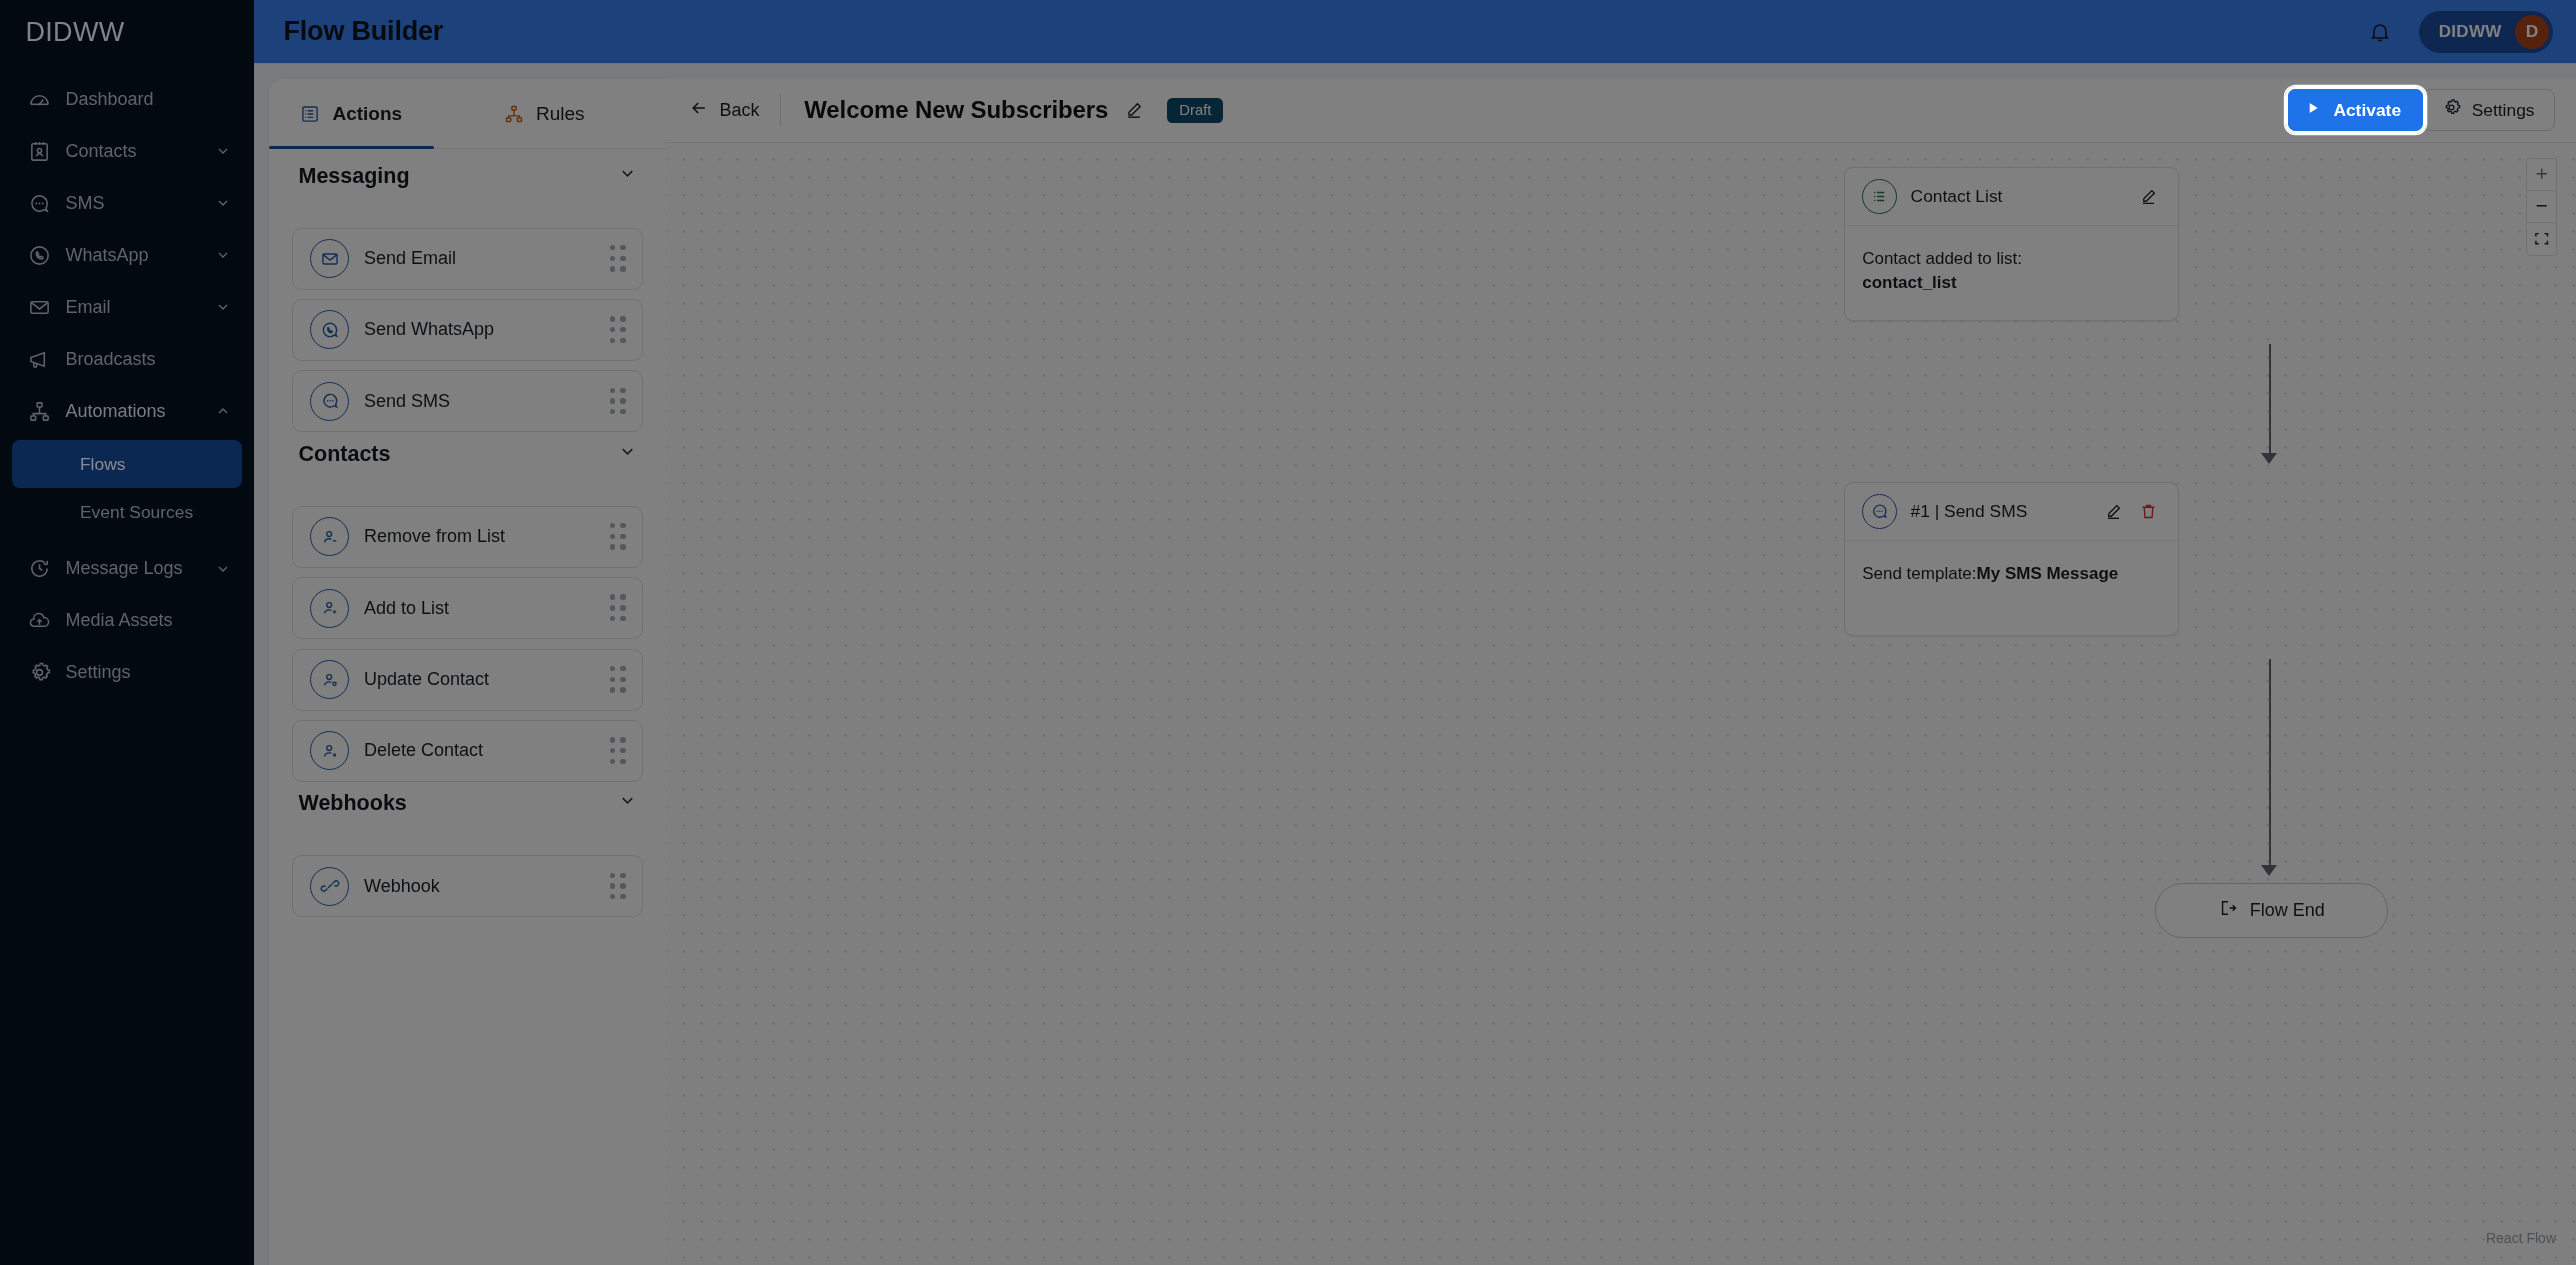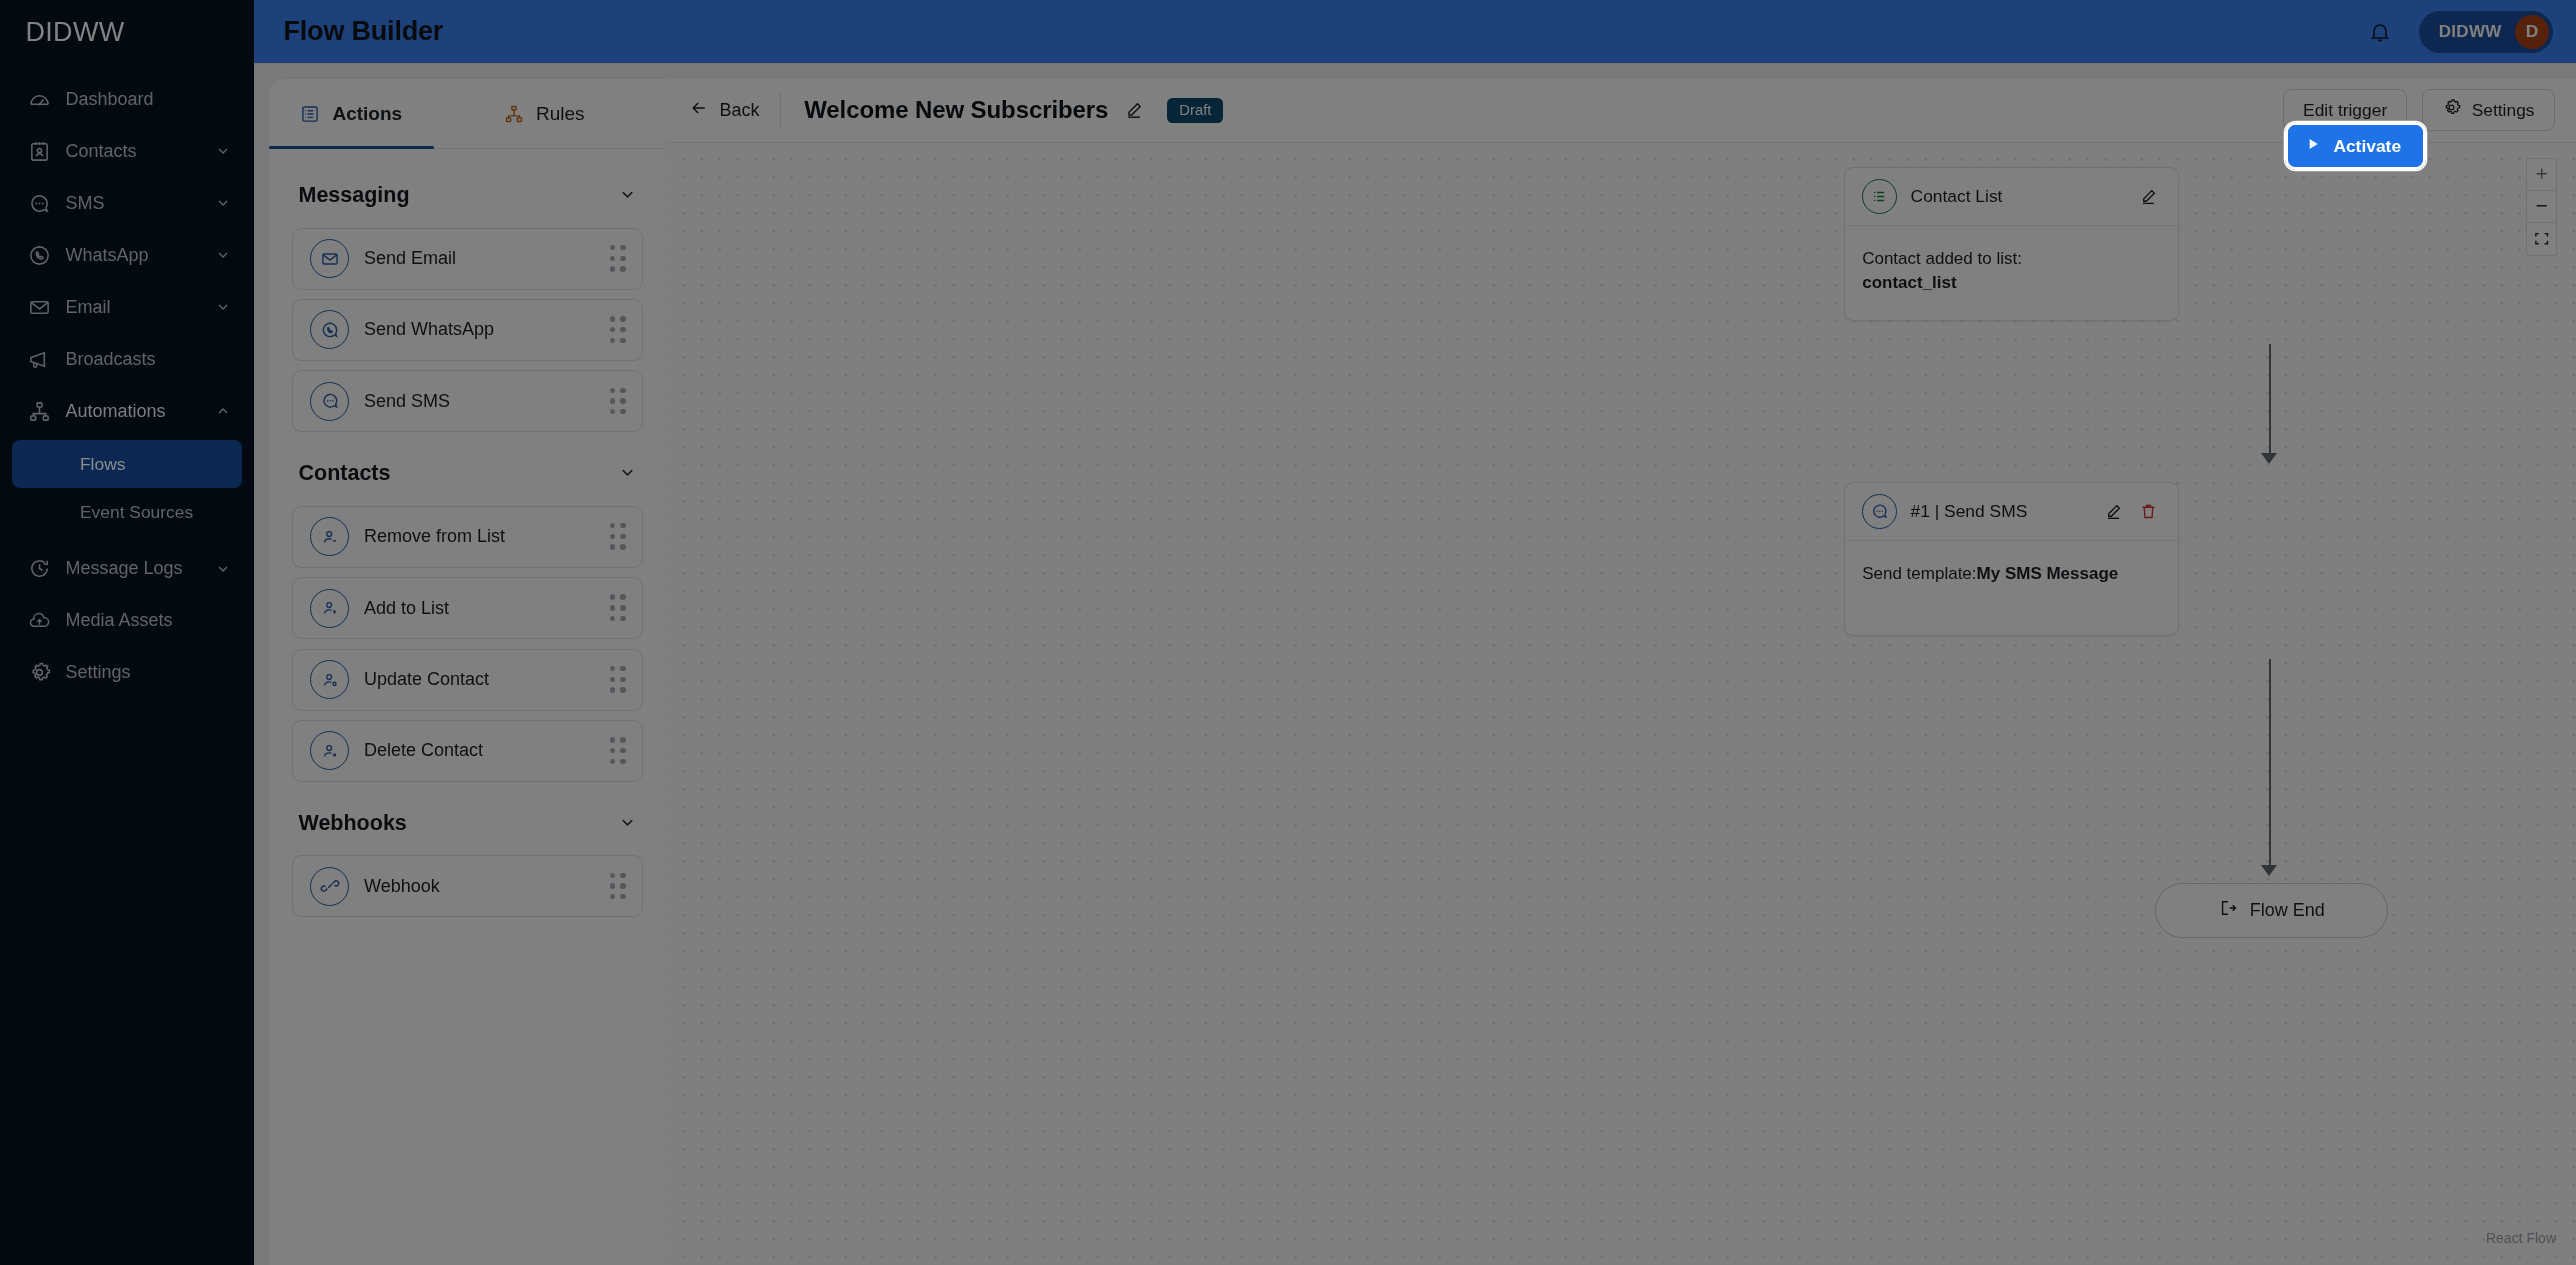--- a/index.html
+++ b/index.html
@@ -186,21 +186,21 @@
     border-radius: 2px;
   }
   .tab .tico { display:flex; align-items:center; }
 
   .panel-scroll {
     flex: 1 1 auto;
     overflow: hidden;
     padding: 14.8px 23px 0 23px;
   }
   .group-head {
-    display: flex; align-items: center;
+    display: flex; align-items: flex-start;
     height: 64px;
     padding: 0 5.4px 0 6.7px;
     cursor: pointer;
   }
   .group-title {
     font-size: 21.5px; font-weight: 700; color: #14191f;
     flex: 1 1 auto;
   }
   .action-card {
     height: 62px;
@@ -434,21 +434,20 @@
     left: 0; top: 0;
     width: 254px; height: 1265px;
     background: rgba(0,0,0,0.30);
     z-index: 61;
     pointer-events: none;
   }
   
   #activate-raise {
     position: absolute;
     z-index: 70;
-    margin-top: 36px;
   }
 </style>
 </head>
 <body>
 
 <div id="app">
 
   <aside id="sidebar">
 
     <div class="brand">

